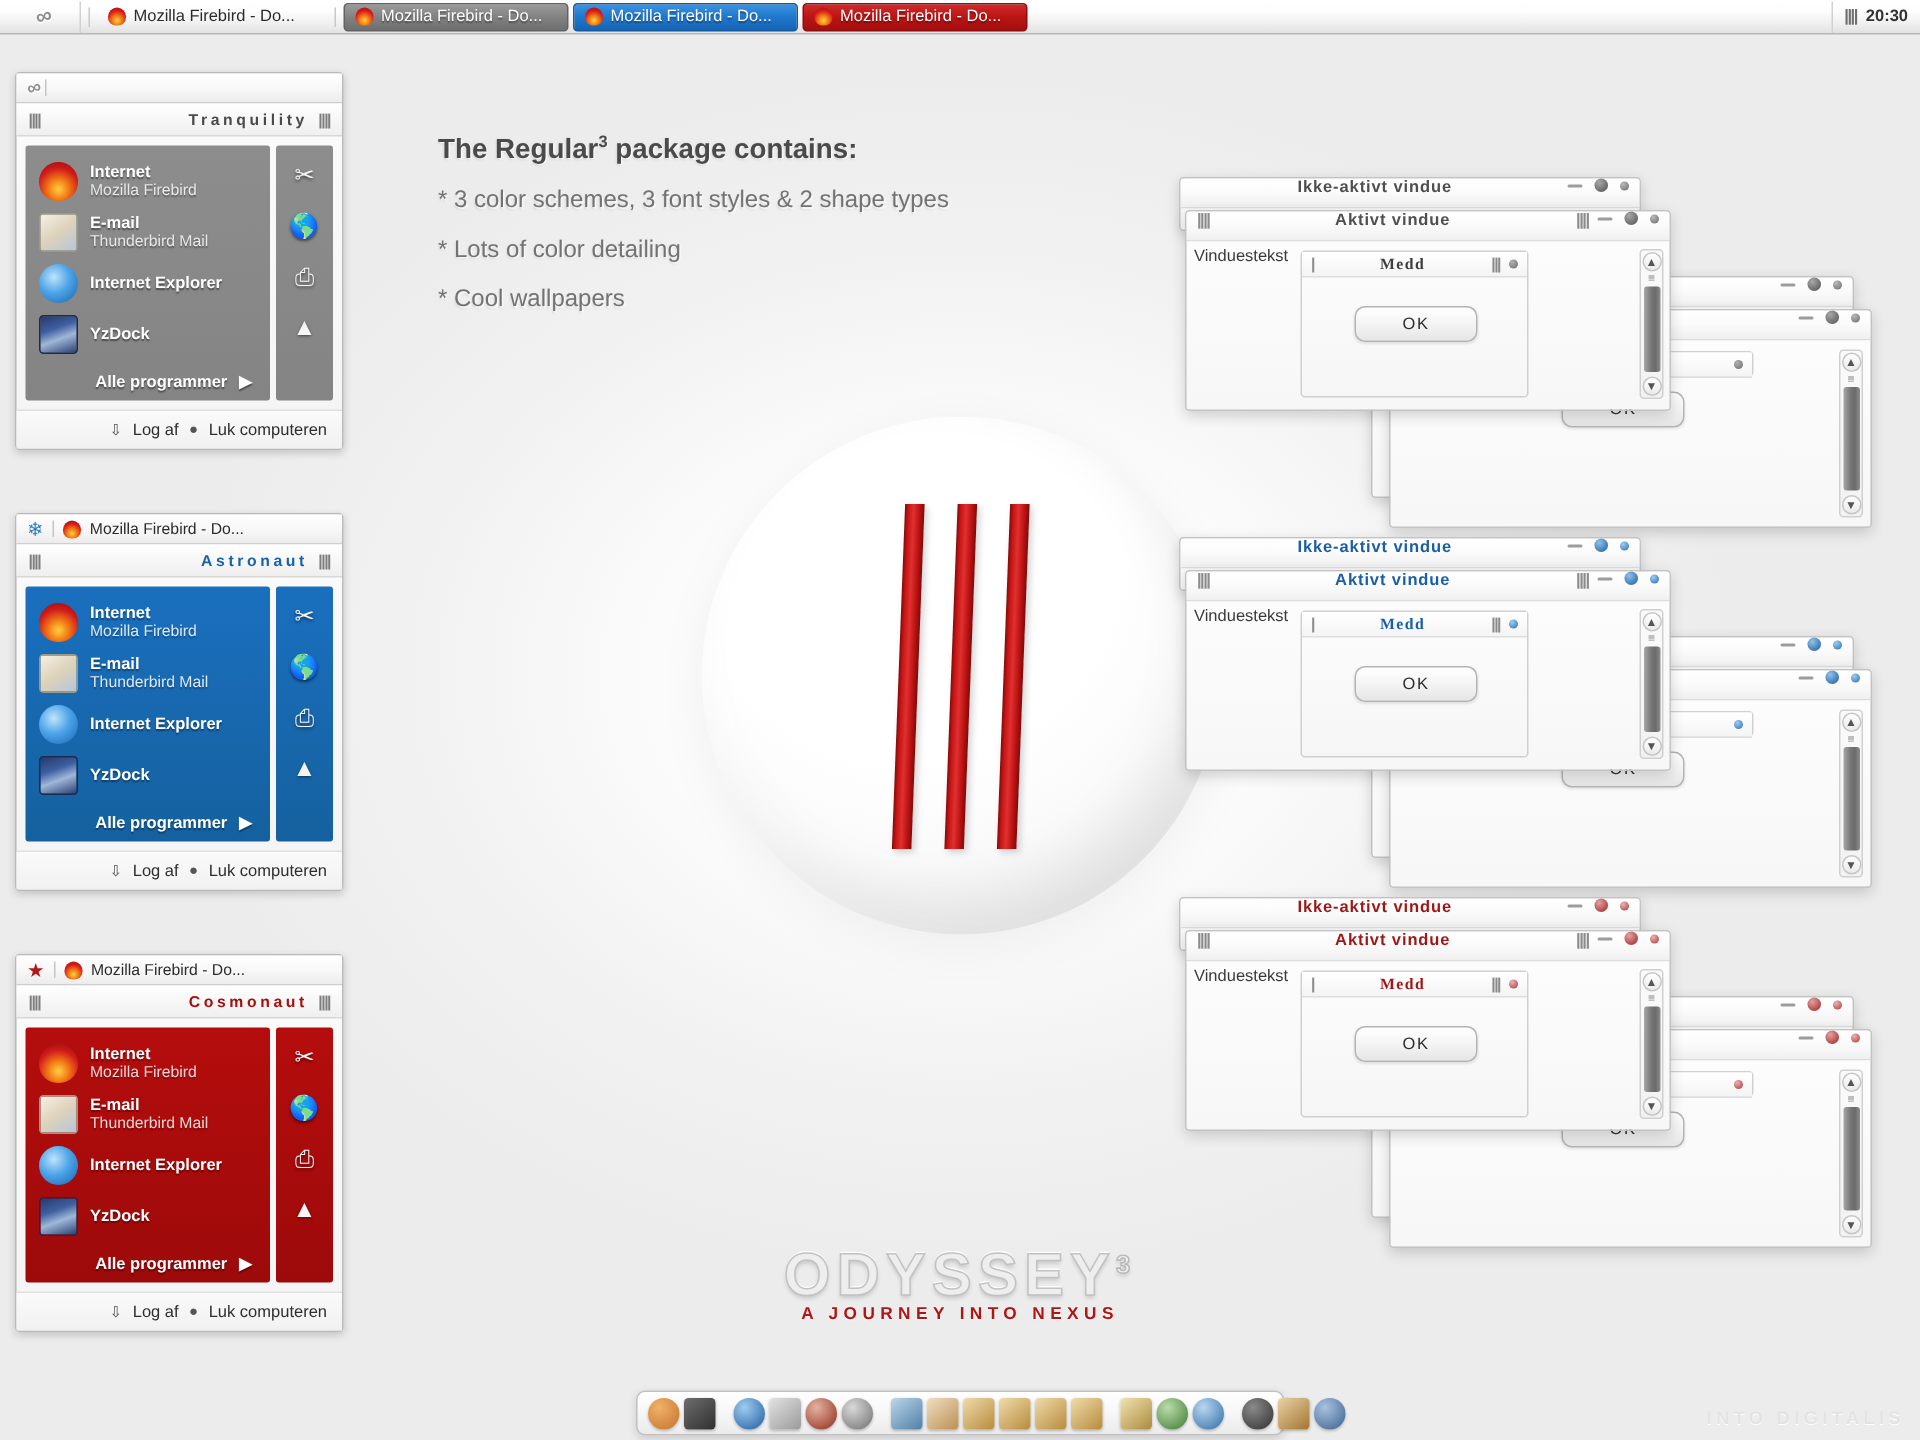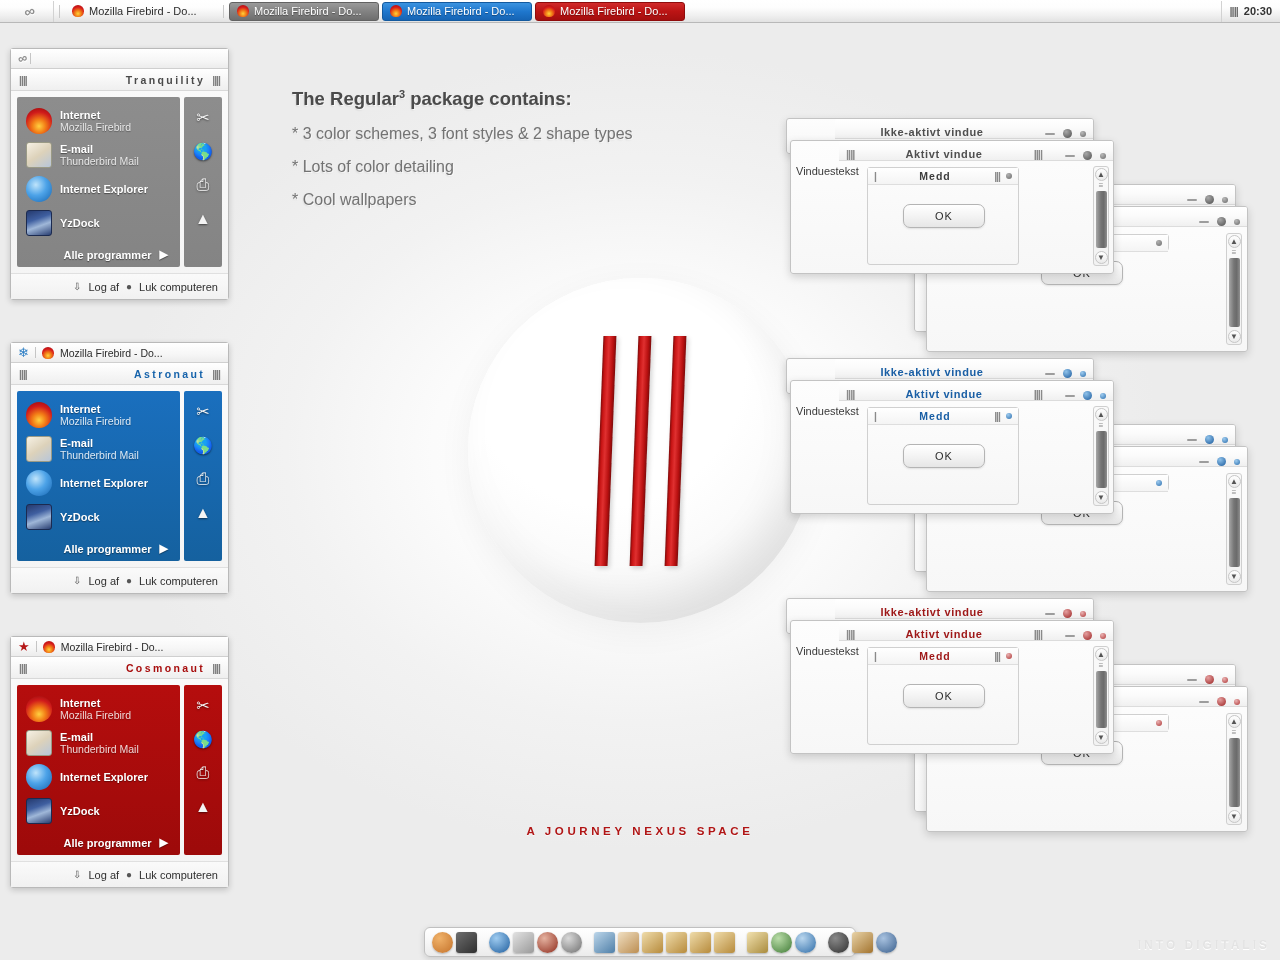--- a/index.html
+++ b/index.html
@@ -147,38 +147,38 @@
      -webkit-text-stroke:1px #c2c2c2;
      text-shadow:0 2px 3px rgba(0,0,0,.16), 0 -1px 0 #fff; }
   #logo .big sup{ font-size:17px; -webkit-text-stroke:1px #b8b8b8; }
   #logo .sub{ font-size:11.5px; font-weight:bold; letter-spacing:3.6px; color:#b01515;
      margin-top:-3px; text-shadow:0 1px 1px rgba(255,255,255,.8); }
 
   
   .wingrp{ position:absolute; }
   .win{ position:absolute; background:linear-gradient(180deg,#fdfdfd 0%,#f7f7f7 100%);
     border:1px solid #c3c3c3; border-radius:3px; box-shadow:0 3px 9px rgba(0,0,0,.16); }
-  .wtitle{ height:20px; display:flex; align-items:flex-end; padding:0 7px; gap:23px;
+  .wtitle{ height:20px; display:flex; align-items:flex-start; padding:0 7px; gap:6px;
     background:linear-gradient(180deg,#ffffff 0%,#fbfbfb 45%,#f0f0f0 100%);
     border-bottom:1px solid #dcdcdc; border-radius:2px 2px 0 0;
-    font-size:11px; font-weight:bold; letter-spacing:.6px;margin-left:48px; }
+    font-size:11px; font-weight:bold; letter-spacing:.6px; }
   .wtitle .ttl{ flex:1; text-align:center; }
   .wbars{ color:#8a8a8a; letter-spacing:-1px; font-size:11px; }
   .wbtns{ display:flex; align-items:center; gap:8px; }
   .btn-min{ width:10px;height:2px; background:#9c9c9c; border-radius:1px;}
   .btn-max{ width:9px;height:9px;border-radius:50%; }
   .btn-cls{ width:6px;height:6px;border-radius:50%; }
   .wbody{ position:relative; }
   .wtext{ position:absolute; left:5px; top:4px; font-size:11px; color:#3a3a3a; }
   .inner{ position:absolute; background:linear-gradient(180deg,#fcfcfc 0%,#f6f6f6 100%);
      border:1px solid #d0d0d0; border-radius:3px; }
   .inner .ititle{ height:17px; display:flex; align-items:center; padding:0 6px;
      font-size:10.5px; font-weight:bold; letter-spacing:1px;
      background:linear-gradient(180deg,#ffffff 0%,#f4f4f4 100%); border-bottom:1px solid #dedede; }
-  .inner .ititle .it{ flex:1; text-align:center; }
+  .inner .ititle .it{ flex:1; text-align:center;font-family:Liberation Serif, serif; }
   .okbtn{ position:absolute; width:82px;height:24px; border-radius:7px;
      background:linear-gradient(180deg,#ffffff 0%,#f4f4f4 48%,#e6e6e6 100%);
      border:1px solid #b4b4b4; font-size:11px; color:#2e2e2e;
      display:flex; align-items:center; justify-content:center; letter-spacing:1px;
      box-shadow:0 1px 2px rgba(0,0,0,.10); }
   .sbar{ position:absolute; width:16px; background:linear-gradient(180deg,#fafafa,#f2f2f2);
      border:1px solid #cfcfcf; border-radius:3px; display:flex; flex-direction:column;
      align-items:center; }
   .sarrow{ width:13px;height:13px;border-radius:50%;
      background:linear-gradient(180deg,#ffffff,#eaeaea); border:1px solid #c6c6c6;
@@ -676,21 +676,22 @@
         <span class="sarrow">▲</span>
         <span class="sgrip">≡</span>
         <span class="sthumb"></span>
         <span class="sarrow">▼</span>
       </div>
     </div>
   </div>
 </div>
 
 <div id="logo">
-  <div class="sub">A JOURNEY NEXUS SPACE</div>
+  <div class="big"><span>ODYSSEY</span><sup>3</sup></div>
+  <div class="sub">A JOURNEY INTO NEXUS</div>
 </div>
 
 <div id="dock">
   <span class="dk" style="background:radial-gradient(circle at 35% 30%,#f0b26a,#c4722a)"></span>
   <span class="dk sq" style="background:linear-gradient(140deg,#6e6e6e,#2f2f2f)"></span>
   <span class="dksep"></span>
   <span class="dk" style="background:radial-gradient(circle at 35% 30%,#9ecbf0,#1f5e9e)"></span>
   <span class="dk sq" style="background:linear-gradient(140deg,#e2e2e2,#9a9a9a)"></span>
   <span class="dk" style="background:radial-gradient(circle at 35% 30%,#e5b2a0,#8e2b1c)"></span>
   <span class="dk" style="background:radial-gradient(circle at 35% 30%,#d9d9d9,#6f6f6f)"></span>

